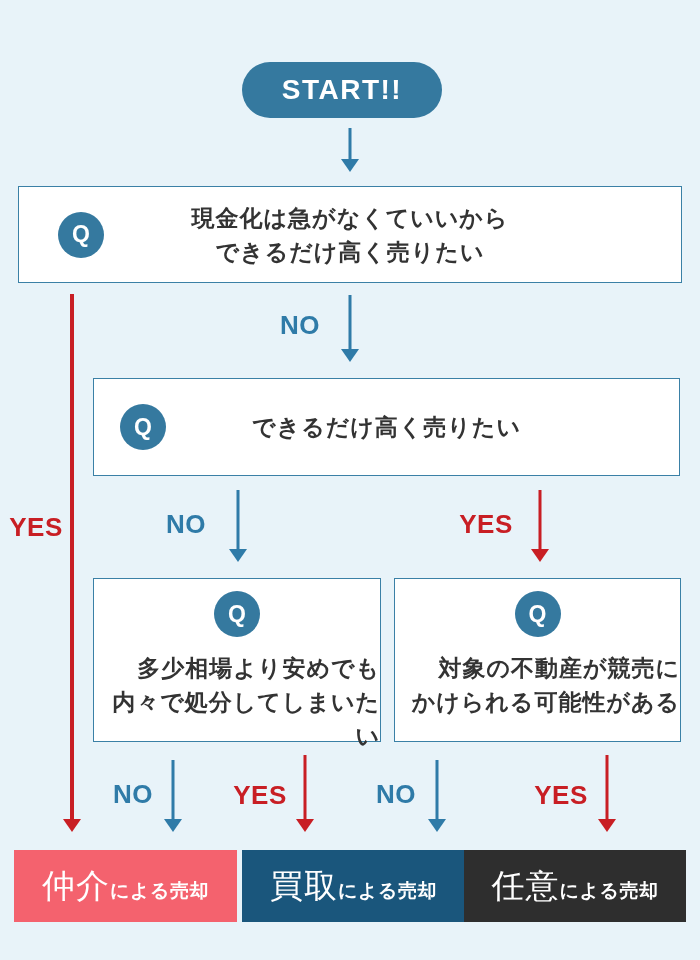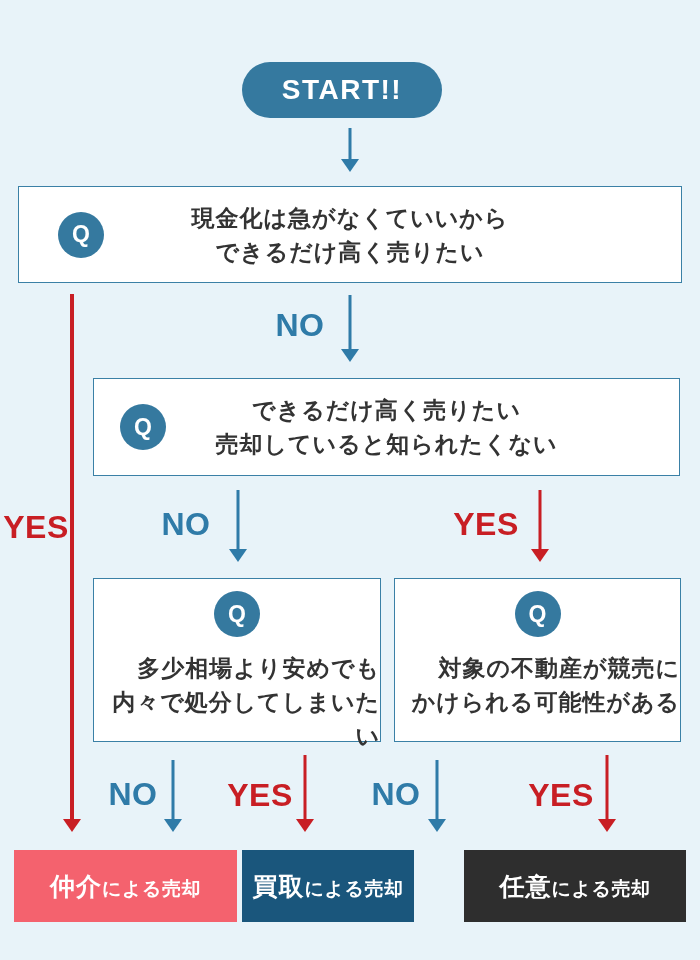--- a/index.html
+++ b/index.html
@@ -61,37 +61,37 @@
     border-left: 9px solid transparent; border-right: 9px solid transparent;
     border-top: 13px solid currentColor;
   }
   .varrow.blue { color: var(--arrow-blue, #2f7ba8); }
   .varrow.red  { color: var(--arrow-red, #c81e24); }
   .varrow.thick .line { width: 4px; }
 
   
   .edge-label {
     position: absolute; transform: translate(-50%, -50%);
-    font-size: 32px; font-weight: 800; letter-spacing: 0.5px; white-space: nowrap;
+    font-size: 26px; font-weight: 800; letter-spacing: 0.5px; white-space: nowrap;
   }
   .edge-label.no  { color: var(--arrow-blue, #2f7ba8); }
   .edge-label.yes { color: var(--arrow-red, #c81e24); }
 
   
   .result {
     position: absolute; top: 850px; height: 72px;
     display: flex; align-items: baseline; justify-content: center;
     color: #fff; white-space: nowrap;
   }
   .result .inner { position: absolute; top: 50%; left: 0; right: 0;
     transform: translateY(-50%); text-align: center; }
-  .result .big   { font-size: 25px; font-weight: 700; letter-spacing: 1px; }
+  .result .big   { font-size: 33px; font-weight: 400; letter-spacing: 1px; }
   .result .small { font-size: 19px; font-weight: 800; letter-spacing: 0.5px; }
   #r1 { left: 14px;  width: 223px; background: var(--result-pink, #f4626e); }
-  #r2 { left: 242px; width: 172px; background: var(--result-blue, #1a567c); }
+  #r2 { left: 242px; width: 207px; background: var(--result-blue, #1a567c); padding-left: 16px; }
   #r3 { left: 464px; width: 222px; background: var(--result-dark, #2e2e2e); }
 </style>
 </head>
 <body>
 
 <div class="canvas">
 
   <div class="start-pill">
     <span>START!!</span>
   </div>
@@ -117,21 +117,20 @@
   <div class="edge-label yes" style="left:36px; top:527px;">YES</div>
   <div class="varrow red thick" style="left:72px; top:294px; height:538px;">
     <div class="line"></div>
     <div class="head"></div>
   </div>
 
   <div class="qbox" id="q2">
     <div class="qbadge">Q</div>
     <div class="qtext">
       <div>できるだけ高く売りたい</div>
-      <div>売却していると知られたくない</div>
     </div>
   </div>
 
   <div class="edge-label no" style="left:186px; top:524px;">NO</div>
   <div class="varrow blue" style="left:238px; top:490px; height:72px;">
     <div class="line"></div>
     <div class="head"></div>
   </div>
 
   <div class="edge-label yes" style="left:486px; top:524px;">YES</div>

